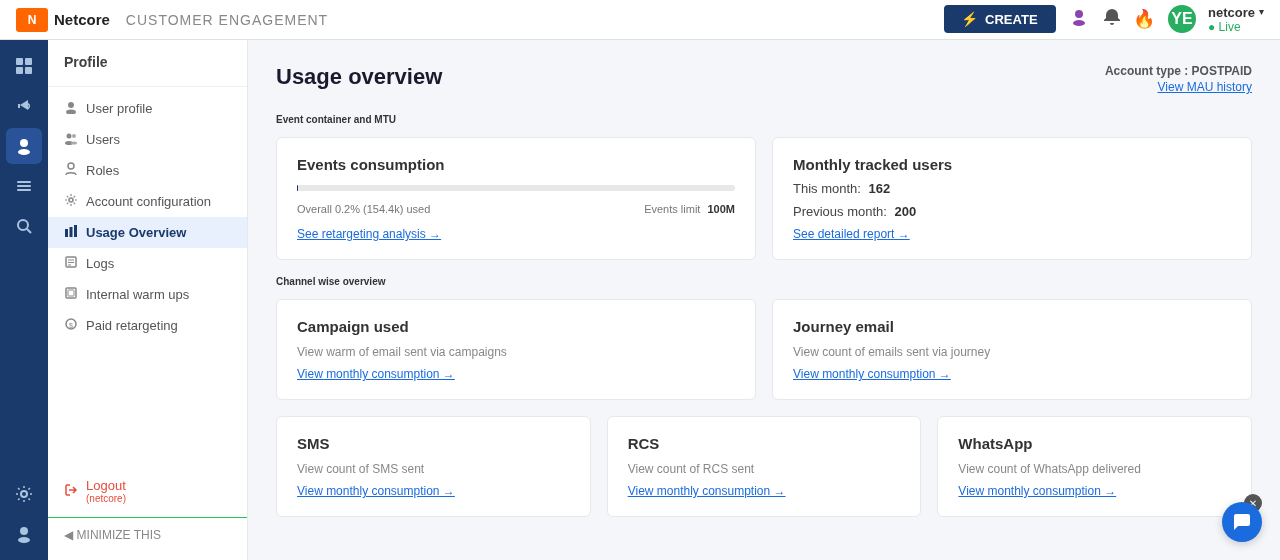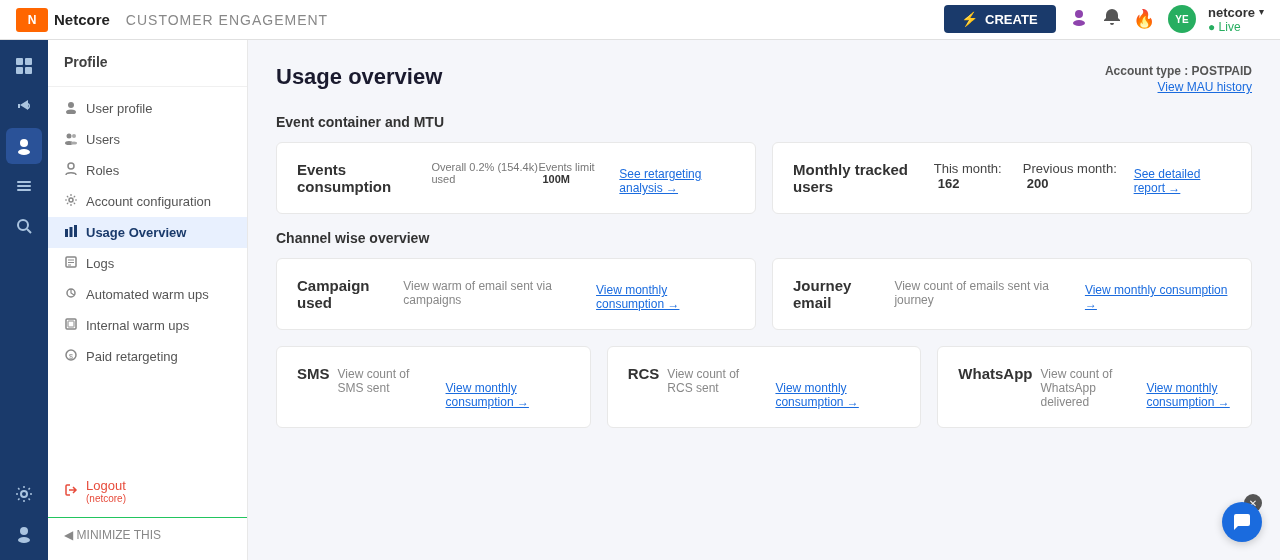--- a/index.html
+++ b/index.html
@@ -15,21 +15,21 @@
     .topnav-logo-text { font-weight: 700; font-size: 15px; color: #222; }
     .topnav-badge { font-size: 14px; color: #888; text-transform: uppercase; letter-spacing: 1px; margin-right: auto; }
     .topnav-actions { display: flex; align-items: center; gap: 12px; }
     .btn-create {
       background: #1a3a6b; color: #fff; border: none; border-radius: 4px;
       padding: 6px 18px; font-size: 13px; font-weight: 600; cursor: pointer;
       display: flex; align-items: center; gap: 6px;
     }
     .btn-create-icon { color: #f4c430; font-size: 14px; }
     .topnav-icon { font-size: 18px; color: #555; cursor: pointer; }
-    .topnav-avatar { width: 28px; height: 28px; border-radius: 50%; background: #8e44ad; display: flex; align-items: center; justify-content: center; color: #fff; font-size: 10px; font-weight: bold; cursor: pointer; }
+    .topnav-avatar { width: 28px; height: 28px; border-radius: 50%; background: #8e44ad; display: flex; align-items: center; justify-content: center; color: #fff; font-size: 16px; font-weight: bold; cursor: pointer; }
     .topnav-avatar-green { background: #27ae60; }
     .topnav-status { display: flex; align-items: center; gap: 6px; font-size: 12px; color: #333; cursor: pointer; }
 
     
     .layout { display: flex; flex: 1; overflow: hidden; }
 
     
     .icon-sidebar {
       width: 48px; background: #1a3a6b; display: flex; flex-direction: column;
       align-items: center; padding-top: 8px; gap: 4px; flex-shrink: 0;
@@ -67,27 +67,27 @@
     }
 
     
     .main-content { flex: 1; overflow-y: auto; padding: 24px 28px; background: #f5f6fa; }
     .page-header { display: flex; align-items: flex-start; justify-content: space-between; margin-bottom: 20px; }
     .page-title { font-size: 22px; font-weight: 700; color: #1a1a2e; }
     .page-header-right { text-align: right; font-size: 12px; color: #555; }
     .page-header-right .account-type { font-weight: 600; }
     .view-mau { color: #1a6bde; cursor: pointer; display: block; margin-top: 2px; }
 
-    .section-title { font-size: 14px; font-weight: 600; color: #333; margin-bottom: 12px; margin-top: 8px; }
+    .section-title { font-size: 10px; font-weight: 600; color: #333; margin-bottom: 12px; margin-top: 8px; }
 
     
     .cards-row { display: flex; gap: 16px; margin-bottom: 16px; }
     .card {
       background: #fff; border: 1px solid #e8e8e8; border-radius: 6px;
-      padding: 18px 20px; flex: 1; display: flex; gap: 8px;
+      padding: 18px 20px; flex: 1; display: flex; flex-direction: column; gap: 8px;
     }
     .card-title { font-size: 15px; font-weight: 600; color: #333; }
     .card-link { color: #1a6bde; font-size: 12px; cursor: pointer; margin-top: auto; display: flex; align-items: center; gap: 4px; }
     .progress-bar-container { height: 6px; background: #e8e8e8; border-radius: 3px; margin: 4px 0; }
     .progress-bar-fill { height: 100%; border-radius: 3px; background: #1a3a6b; }
     .progress-labels { display: flex; justify-content: space-between; font-size: 11px; color: #777; }
     .progress-labels .limit { font-weight: 600; color: #333; }
     .mtu-row { font-size: 13px; color: #444; }
     .mtu-val { font-weight: 700; color: #333; }
 
@@ -266,29 +266,20 @@
           <svg width="14" height="14" viewBox="0 0 14 14">
               <rect x="2" y="2" width="10" height="10" rx="1" stroke="#888" stroke-width="1.5" fill="none"></rect>
               <line x1="4" y1="5" x2="10" y2="5" stroke="#888" stroke-width="1"></line>
               <line x1="4" y1="7.5" x2="10" y2="7.5" stroke="#888" stroke-width="1"></line>
               <line x1="4" y1="10" x2="7" y2="10" stroke="#888" stroke-width="1"></line>
             </svg>
         </span>
         <span>Logs</span>
       </div>
 
-      <div class="sidebar-item">
-        <span class="sidebar-item-icon">
-          <svg width="14" height="14" viewBox="0 0 14 14">
-              <circle cx="7" cy="7" r="4" stroke="#888" stroke-width="1.5" fill="none"></circle>
-              <path d="M7 3v4l3 2" stroke="#888" stroke-width="1.2" fill="none"></path>
-            </svg>
-        </span>
-        <span>Automated warm ups</span>
-      </div>
 
       <div class="sidebar-item">
         <span class="sidebar-item-icon">
           <svg width="14" height="14" viewBox="0 0 14 14">
               <rect x="2" y="2" width="10" height="10" rx="1" stroke="#888" stroke-width="1.5" fill="none"></rect>
               <rect x="4" y="4" width="6" height="6" rx="0.5" stroke="#888" stroke-width="1" fill="none"></rect>
             </svg>
         </span>
         <span>Internal warm ups</span>
       </div>

